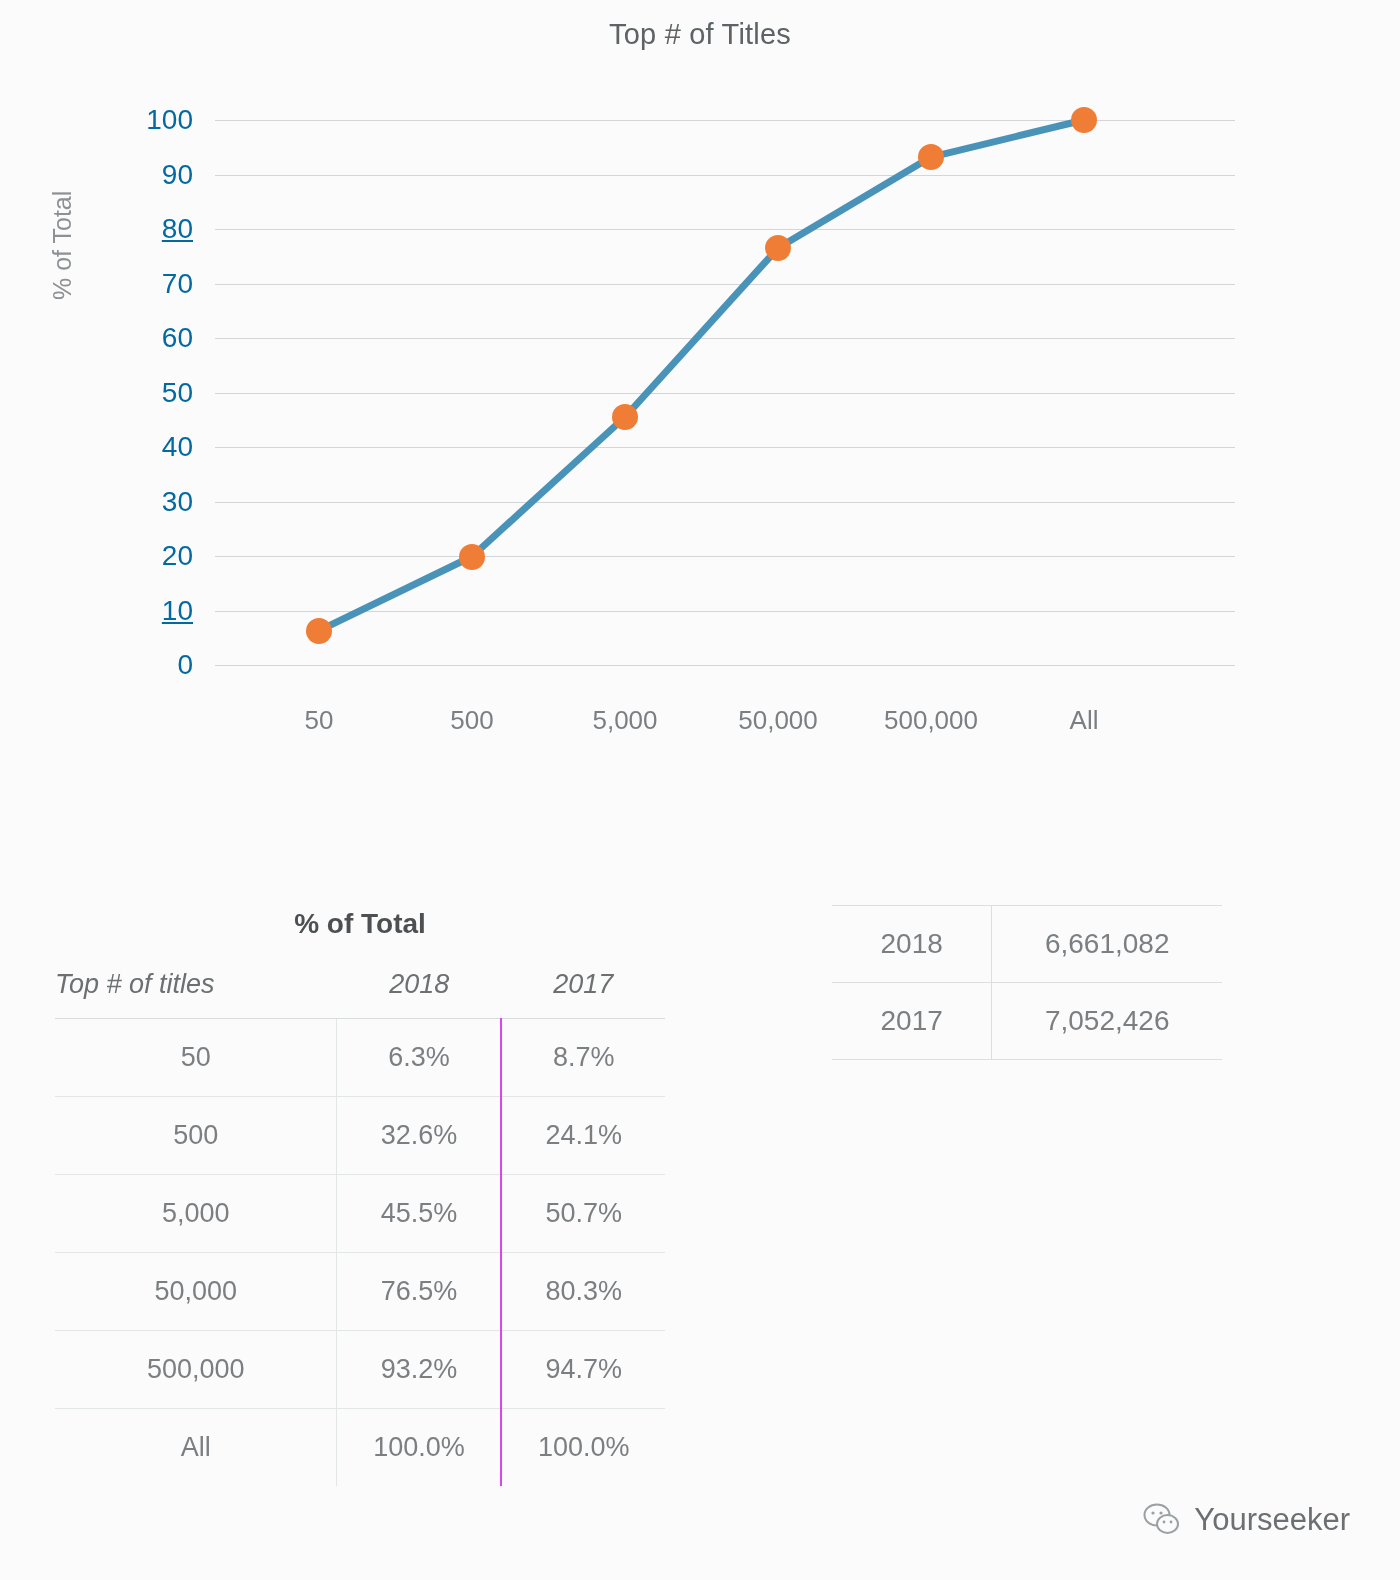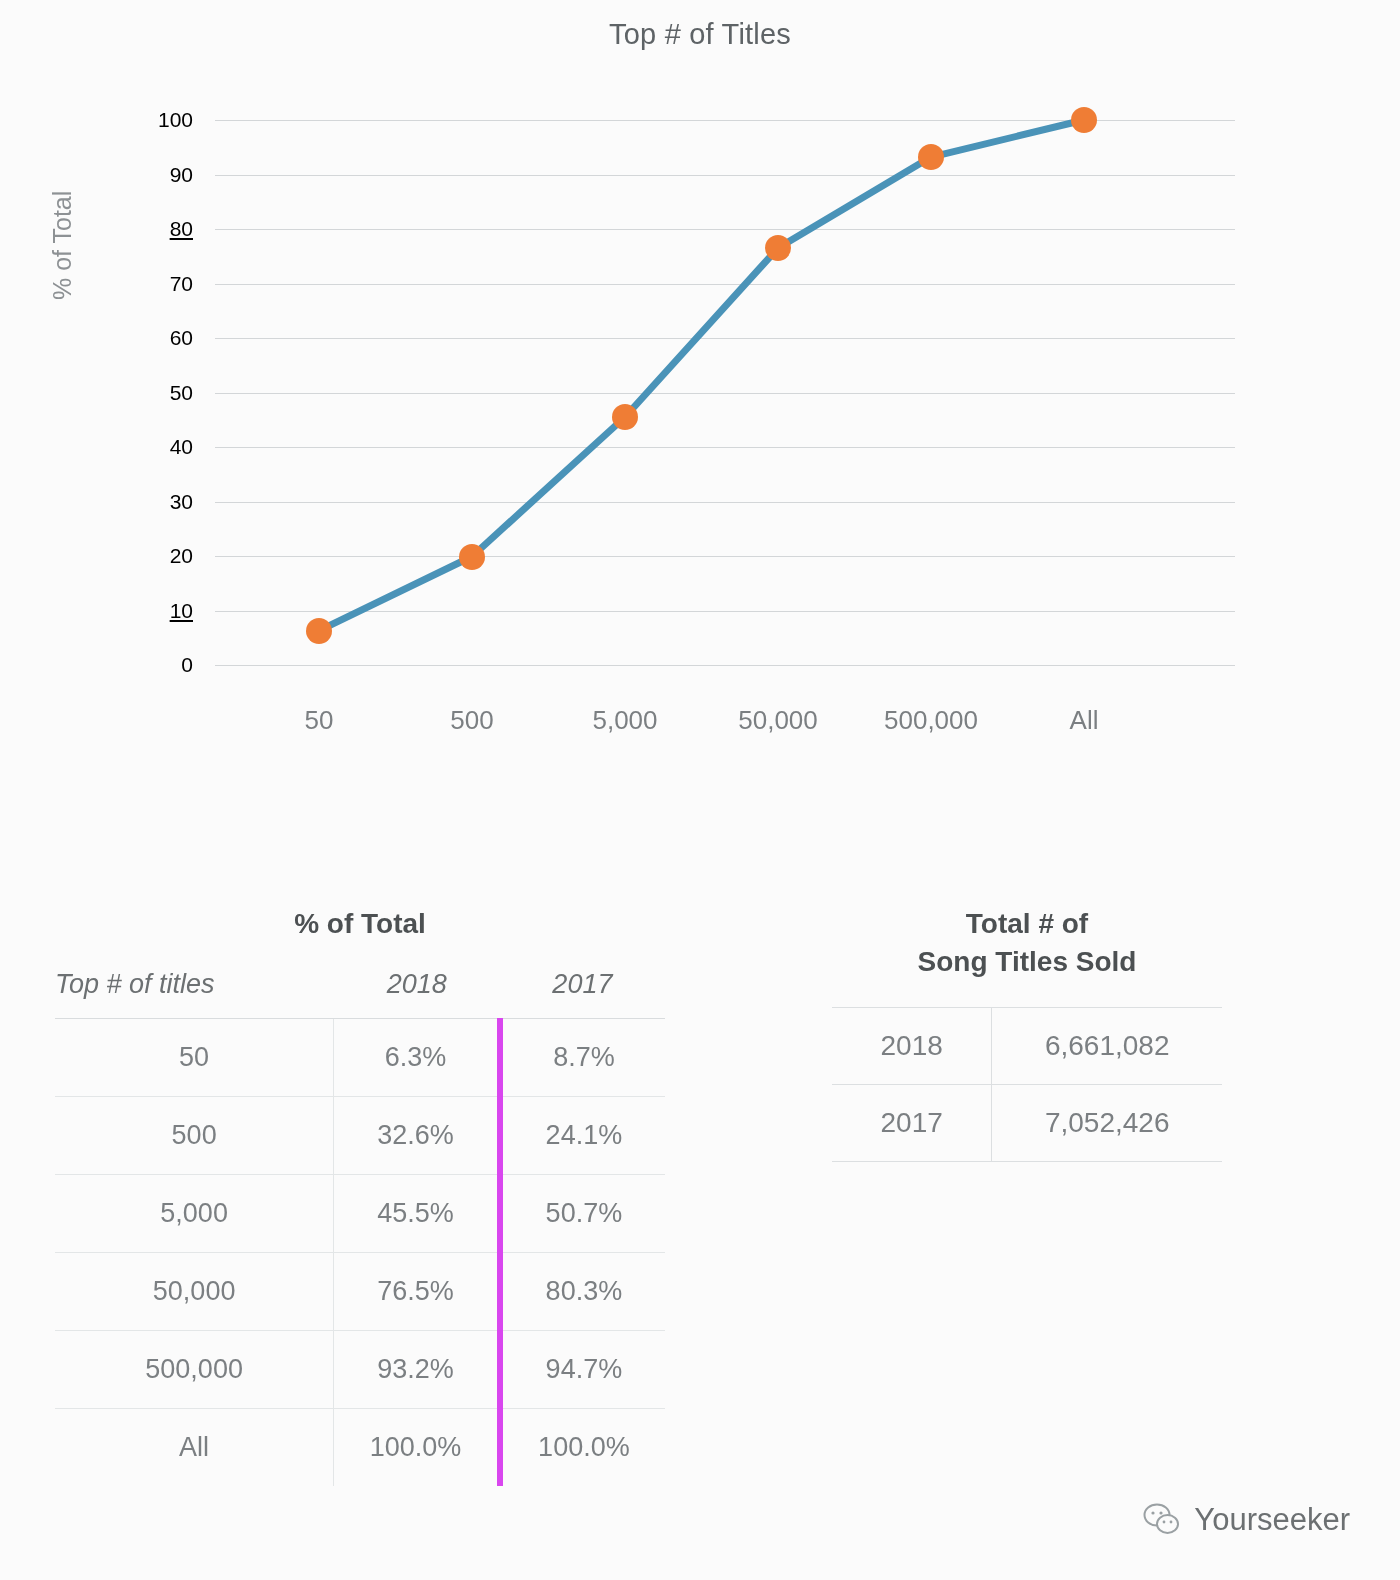--- a/index.html
+++ b/index.html
@@ -50,22 +50,22 @@
     left: 215px;
     top: 120px;
     width: 1020px;
     height: 545px;
   }
   .ytick {
     position: absolute;
     right: 100%;
     margin-right: 22px;
     transform: translateY(-50%);
-    font-size: 21px;
-    color: #000000;
+    font-size: 28px;
+    color: #0369a1;
     white-space: nowrap;
   }
   .gridline {
     position: absolute;
     left: 0;
     width: 1020px;
     height: 1px;
     background: #d3d6d8;
   }
   .xtick {
@@ -127,21 +127,21 @@
     text-align: center;
     border-bottom: 1px solid #d9dcde;
   }
   .tbl-left th.first { text-align: left; }
   .tbl-left td {
     text-align: center;
     padding: 23px 0;
     border-bottom: 1px solid #e3e6e7;
   }
   .tbl-left td.c1 { border-right: 1px solid #e3e6e7; }
-  .tbl-left td.c2 { border-right: 6px solid #d946ef; }
+  .tbl-left td.c2 { border-right: 2px solid #d946ef; }
   .tbl-left tr:last-child td { border-bottom: none; }
 
   .tbl-right table { font-size: 28px; }
   .tbl-right td {
     padding: 22px 0;
     text-align: center;
     border-bottom: 1px solid #dcdfe1;
     border-top: 1px solid #dcdfe1;
   }
   .tbl-right td.yr {
@@ -270,24 +270,20 @@
       <tr>
         <td class="c1">All</td>
         <td class="c2">100.0%</td>
         <td>100.0%</td>
       </tr>
     </tbody>
   </table>
 </div>
 
 <div class="tbl-right">
-  <div class="tbl-caption">
-    <div>Total # of</div>
-    <div>Song Titles Sold</div>
-  </div>
   <table>
     <tbody>
       <tr>
         <td class="yr">2018</td>
         <td>6,661,082</td>
       </tr>
       <tr>
         <td class="yr">2017</td>
         <td>7,052,426</td>
       </tr>

